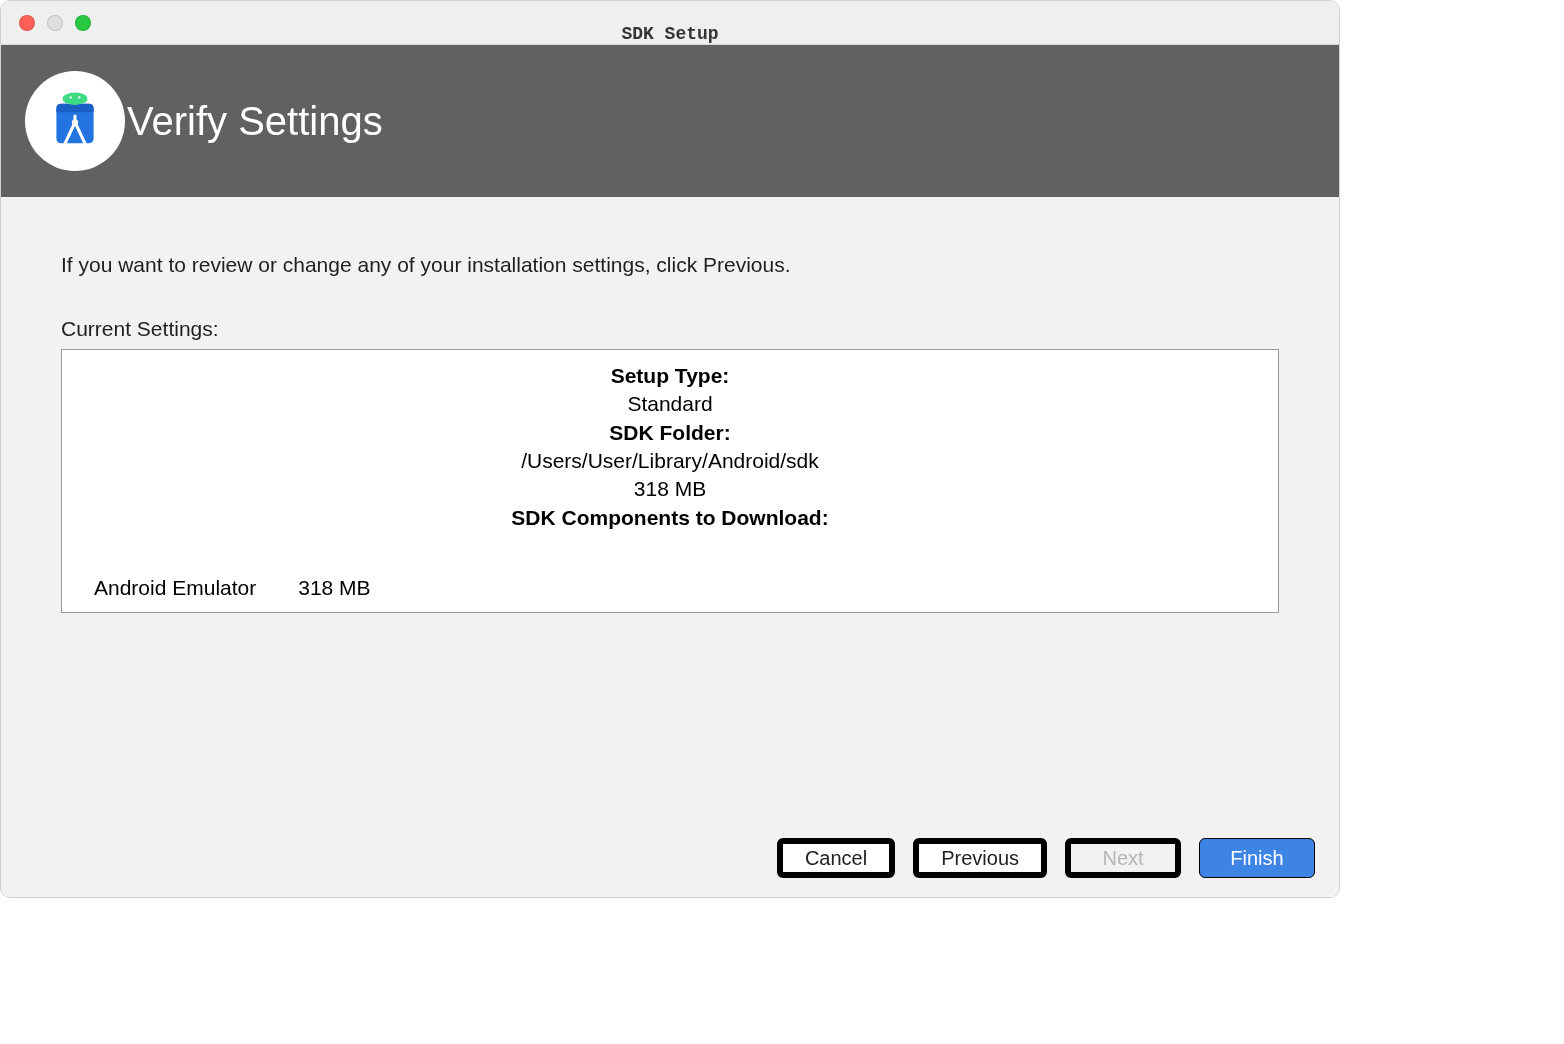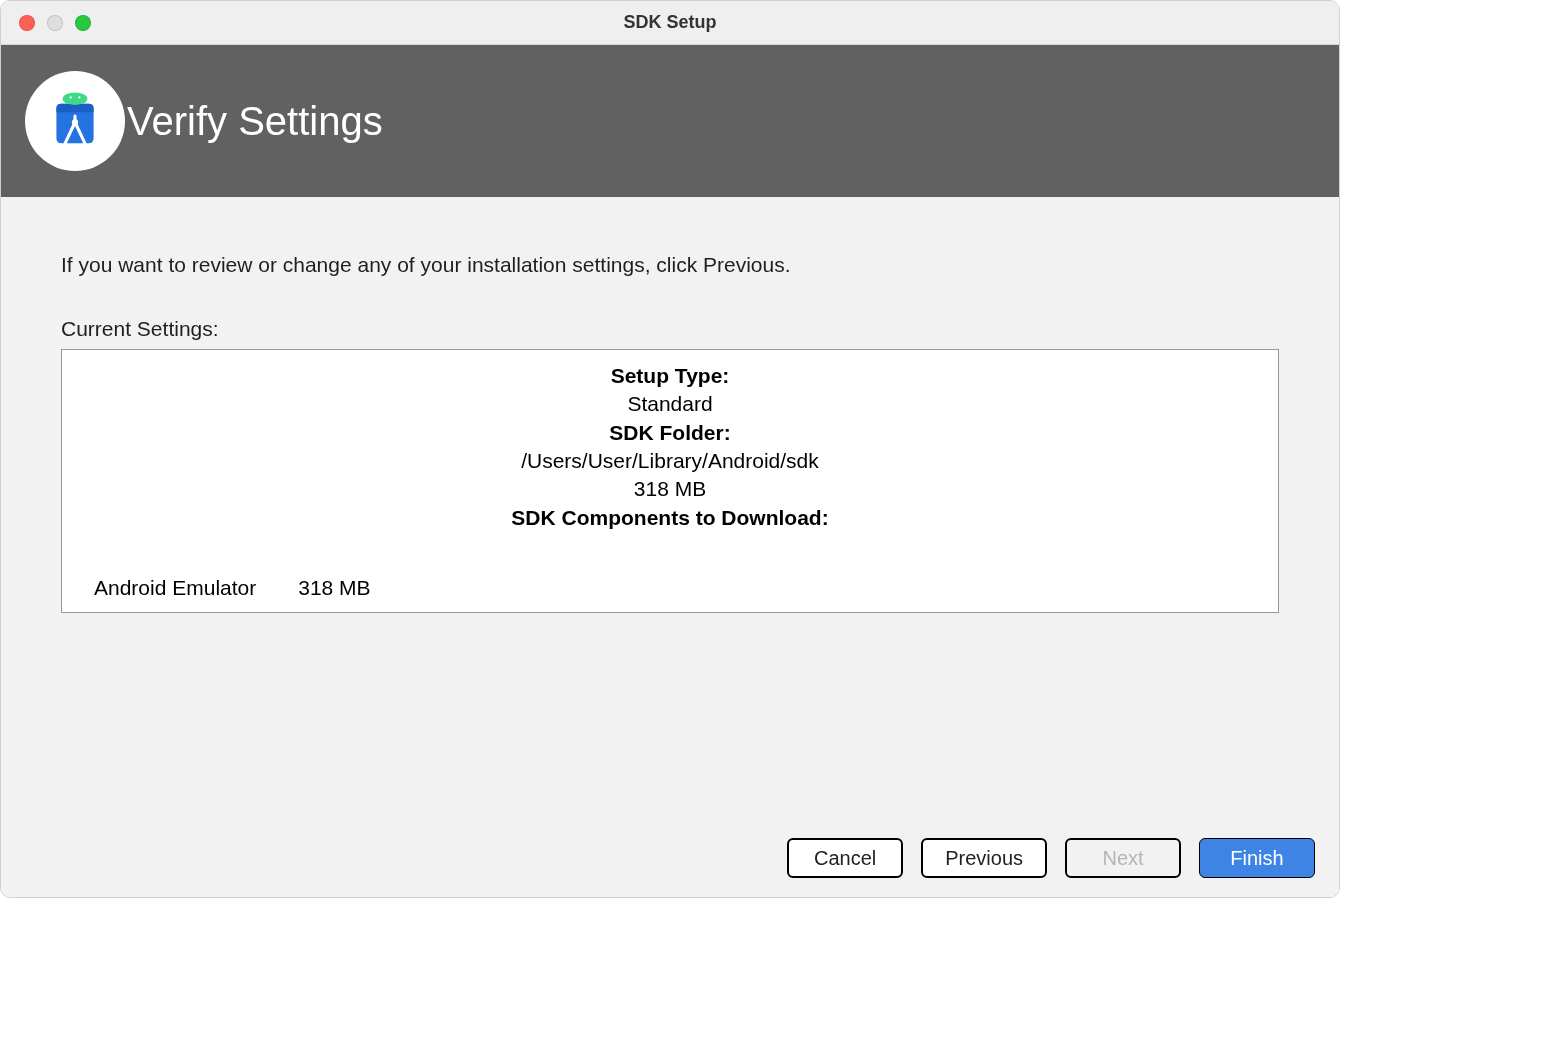--- a/index.html
+++ b/index.html
@@ -14,23 +14,24 @@
       height: 898px;
       position: relative;
       border-radius: 10px;
       overflow: hidden;
       border: 1px solid #d0d0d0;
     }
     .titlebar {
       height: 44px;
       background: #efefef;
       display: flex;
-      align-items: center;
+      align-items: flex-end;
       position: relative;
       border-bottom: 1px solid #d8d8d8;
+      font-family: Liberation Mono, monospace;
     }
     .traffic-lights {
       display: flex;
       gap: 12px;
       position: absolute;
       left: 18px;
       top: 50%;
       transform: translateY(-50%);
     }
     .traffic-light {
@@ -120,21 +121,21 @@
       padding-right: 24px;
       gap: 18px;
     }
     .btn {
       height: 40px;
       min-width: 116px;
       padding: 0 22px;
       border-radius: 6px;
       font-size: 20px;
       background: #fff;
-      border: 2px solid #000000;
+      border: 6px solid #000000;
       color: #222;
       cursor: pointer;
     }
     .btn.disabled {
       background: #f2f2f2;
       color: #b5b5b5;
       cursor: default;
     }
     .btn.primary {
       background: #3d84e5;

